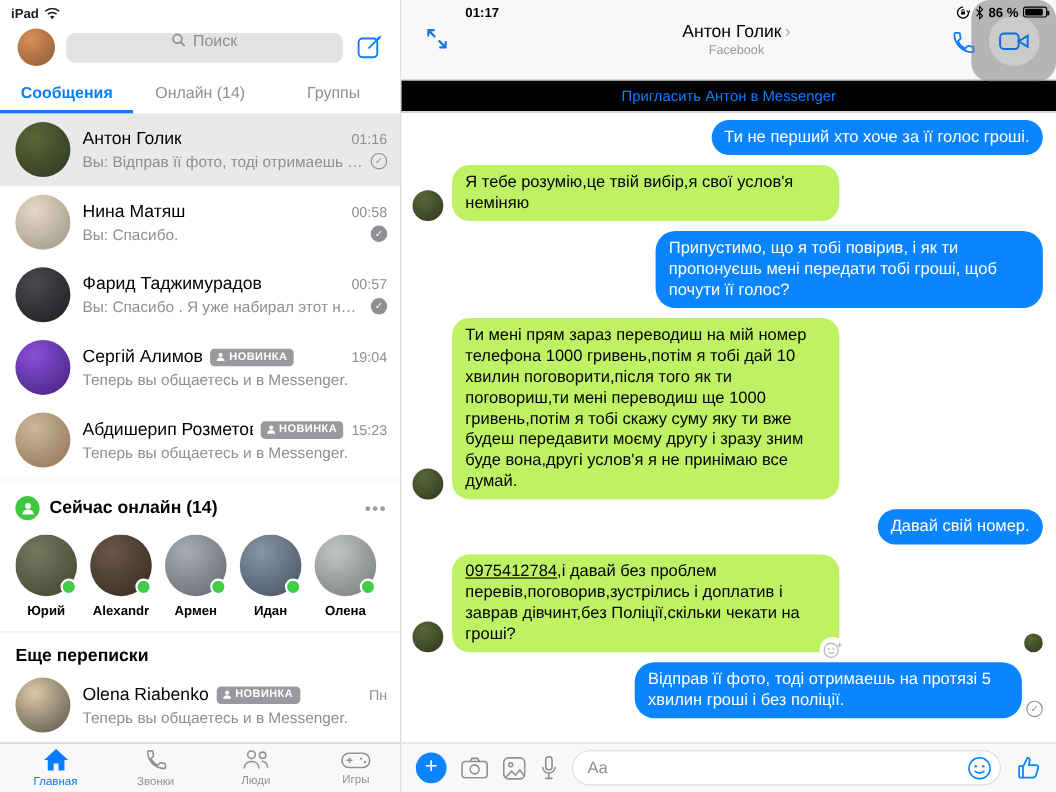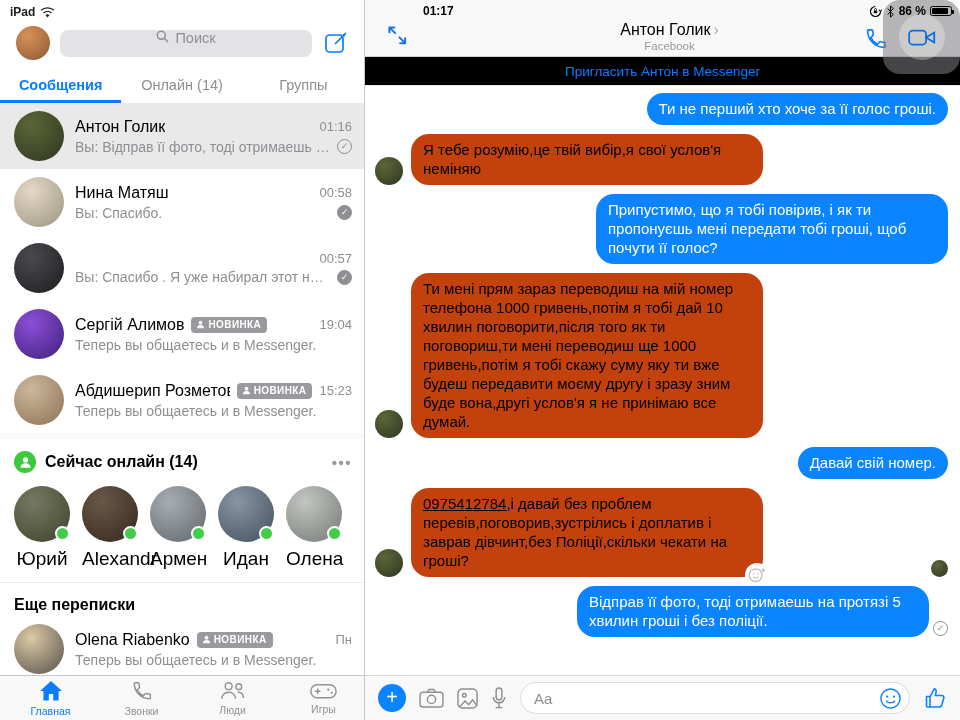--- a/index.html
+++ b/index.html
@@ -35,51 +35,51 @@
 
   .online-sec { border-top:6px solid #fafafa; padding:12px 12px 10px 14px; }
   .online-head { display:flex; align-items:center; gap:9px; }
   .green-badge { width:22px; height:22px; border-radius:50%; background:#3dc83d; display:flex; align-items:center; justify-content:center; }
   .online-title { font-size:16px; font-weight:bold; }
   .more-dots { margin-left:auto; color:#9a9a9e; font-size:15px; letter-spacing:1.5px; font-weight:bold; }
   .people { display:flex; gap:12px; margin-top:13px; overflow:hidden; }
   .person { width:56px; flex-shrink:0; text-align:center; }
   .p-avatar { width:56px; height:56px; border-radius:50%; position:relative; }
   .p-dot { position:absolute; right:0px; bottom:1px; width:15px; height:15px; border-radius:50%; background:#43cc47; border:2.5px solid #fff; }
-  .p-name { margin-top:6px; font-size:19px; color:#000; white-space:nowrap; }
+  .p-name { margin-top:6px; font-size:12px; color:#000; white-space:nowrap;font-weight:bold; }
   .more-head { border-top:1px solid #ececee; margin-top:2px; padding:13px 14px 2px; font-size:16px; font-weight:bold; }
 
   .tabbar { position:absolute; left:0; bottom:0; width:364px; height:45px; background:rgba(248,248,248,.96); border-top:1px solid #c8c8cc; display:flex; z-index:6; }
   .tb-item { flex:1; display:flex; flex-direction:column; align-items:center; justify-content:center; gap:3px; font-size:10.5px; color:#929296;padding-left:10px; }
   .tb-item.active { color:#0a7cff; }
 
   
   .chat { flex:1; display:flex; flex-direction:column; background:#fff; position:relative; }
-  .chat-header { height:57px; background:#f8f8f8; border-bottom:1px solid #cfcfd1; position:relative; flex-shrink:0; }
+  .chat-header { height:73px; background:#f8f8f8; border-bottom:1px solid #cfcfd1; position:relative; flex-shrink:0; }
   .chat-time { position:absolute; left:58px; top:4px; font-size:12px; font-weight:600; color:#000; }
   .status-right { position:absolute; right:8px; top:4px; display:flex; align-items:center; gap:4px; font-size:12px; font-weight:600; color:#000; z-index:9; }
   .battery { width:22px; height:10px; border:1px solid #000; border-radius:2.5px; position:relative; }
   .battery::before { content:''; position:absolute; left:1px; top:1px; bottom:1px; width:16px; background:#000; border-radius:1px; }
   .battery::after { content:''; position:absolute; right:-3px; top:2.5px; width:2px; height:4px; background:#000; border-radius:0 1px 1px 0; }
   .expand-btn { position:absolute; left:22px; top:25px; }
   .chat-title-wrap { position:absolute; left:14px; right:0; top:21px; text-align:center; }
   .chat-title { font-size:16px; color:#000; }
   .title-chevron { color:#b0b0b4; font-size:16px; margin-left:3px; }
   .chat-sub { font-size:11.5px; color:#98989d; margin-top:1px; }
   .phone-btn { position:absolute; right:72px; top:27px; }
   .assistive { position:absolute; right:0; top:0; width:77px; height:74px; border-radius:17px; background:rgba(125,125,130,.55); z-index:8; display:flex; align-items:center; justify-content:center; }
   .assistive-inner { width:46px; height:46px; border-radius:50%; background:rgba(255,255,255,.30); display:flex; align-items:center; justify-content:center; }
   .invite-bar { height:29px; background:#000000; border-bottom:1px solid #ebebed; display:flex; align-items:center; justify-content:center; font-size:13.5px; color:#0a7cff; flex-shrink:0; }
 
   .messages { flex:1; padding:7px 12px 0 10px; overflow:hidden; }
   .msg-row { display:flex; align-items:flex-end; margin-bottom:9px; }
   .msg-row.out { justify-content:flex-end; }
   .msg-avatar { width:28px; height:28px; border-radius:50%; margin-right:8px; flex-shrink:0; }
   .bubble { font-size:15px; line-height:19px; padding:6px 12px 7px; border-radius:18px; max-width:352px; position:relative; }
-  .msg-row.in  .bubble { background:#c2410c; color:#000; }
+  .msg-row.in  .bubble { background:#bef264; color:#000;border-radius:16px; }
   .msg-row.out .bubble { background:#0b84ff; color:#ffffff; }
   .tel { text-decoration:underline; }
   .reaction { position:absolute; right:-6px; bottom:-10px; width:24px; height:24px; background:#fff; border-radius:50%; display:flex; align-items:center; justify-content:center; }
   .seen-avatar { width:17px; height:17px; border-radius:50%; margin-left:auto; align-self:flex-end; flex-shrink:0; }
   .msg-status { margin-left:4px; align-self:flex-end; margin-bottom:1px; }
 
   .composer { height:45px; background:#f8f8f8; border-top:1px solid #d9d9db; display:flex; align-items:center; gap:13px; padding:0 13px; flex-shrink:0; }
   .plus-btn { width:28px; height:28px; border-radius:50%; background:#0b84ff; color:#fff; font-size:20px; display:flex; align-items:center; justify-content:center; padding-bottom:2px; flex-shrink:0; }
   .comp-icon { color:#8e8e93; display:flex; align-items:center; }
   .input-field { flex:1; height:32px; background:#fff; border:1px solid #dcdcde; border-radius:16px; display:flex; align-items:center; padding:0 7px 0 13px; color:#8e8e93; font-size:15px; }
@@ -149,20 +149,21 @@
             <div class="conv-bottom">
               <span class="conv-preview">Вы: Спасибо.</span>
               <span class="chk dlv">✓</span>
             </div>
           </div>
         </div>
         <div class="conv">
           <div class="conv-avatar" style="background: radial-gradient(circle at 35% 28%, rgb(74, 74, 78) 0%, rgb(29, 29, 32) 100%);"></div>
           <div class="conv-body">
             <div class="conv-top">
+              <span class="conv-name">Фарид Таджимурадов</span>
               <span class="conv-time">00:57</span>
             </div>
             <div class="conv-bottom">
               <span class="conv-preview">Вы: Спасибо . Я уже набирал этот номе...</span>
               <span class="chk dlv">✓</span>
             </div>
           </div>
         </div>
         <div class="conv">
           <div class="conv-avatar" style="background: radial-gradient(circle at 35% 28%, rgb(138, 79, 216) 0%, rgb(65, 32, 122) 100%);"></div>

